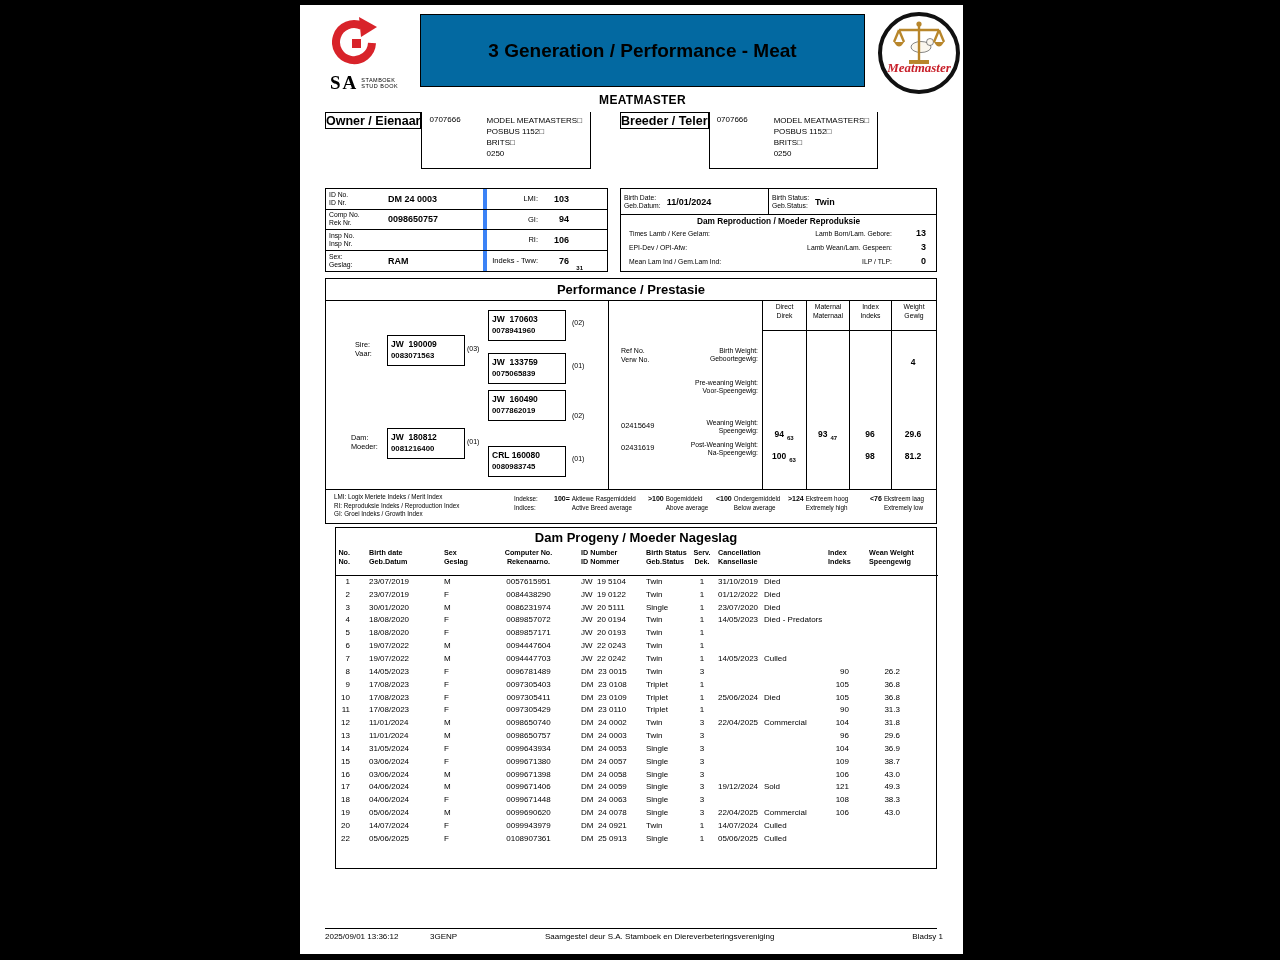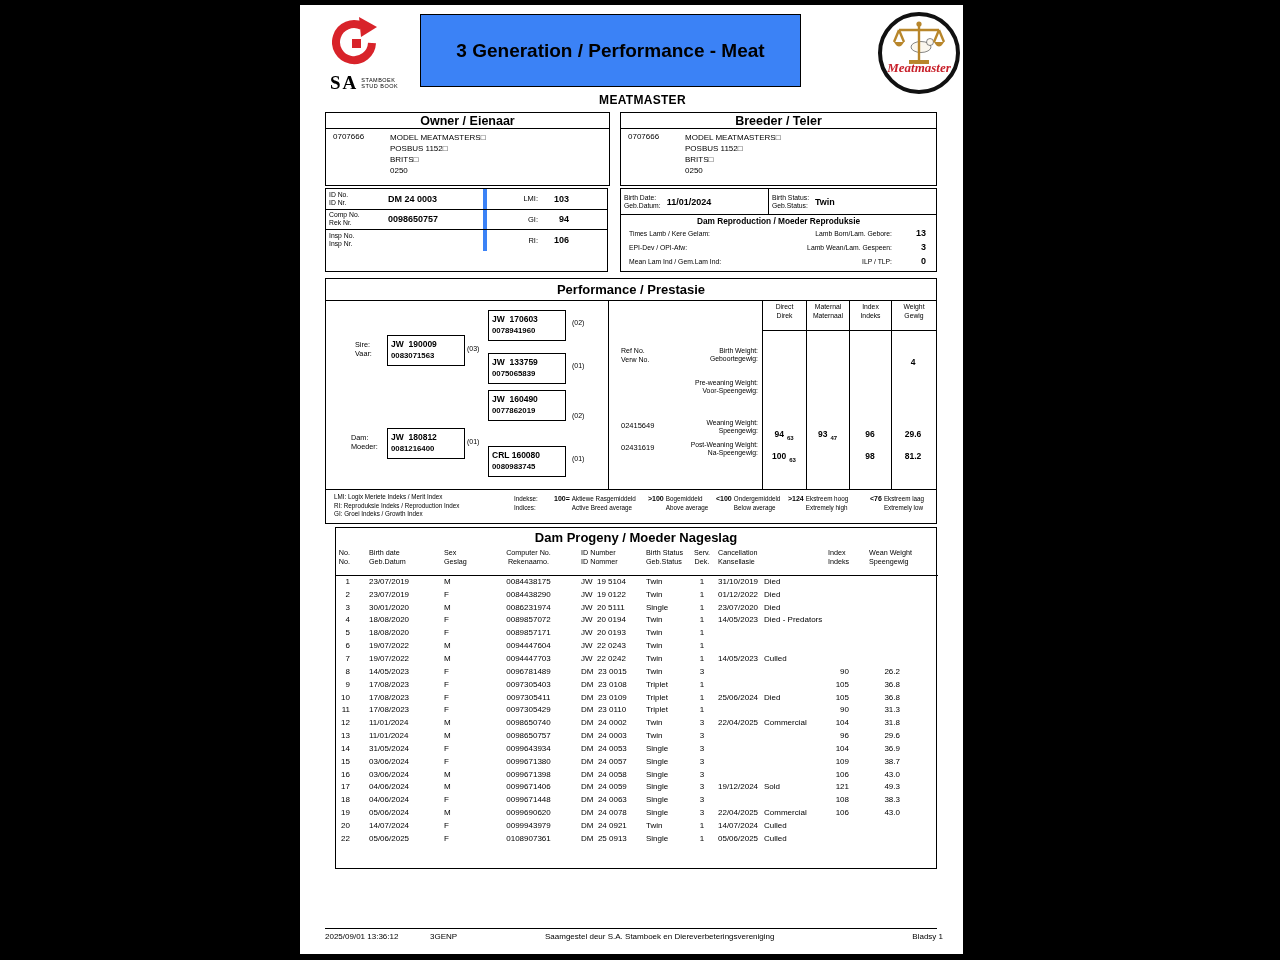--- a/index.html
+++ b/index.html
@@ -7,33 +7,33 @@
   body{background:#000;font-family:"Liberation Sans",sans-serif;color:#000;position:relative;overflow:hidden}
   .page{position:absolute;left:300px;top:5px;width:663px;height:949px;background:#fff}
 
   
   .sa-logo{position:absolute;left:30px;top:10px;width:96px;height:80px}
   .sa-icon{position:absolute;left:2px;top:2px}
   .sa-text{position:absolute;left:0;top:58px;display:flex;align-items:flex-start}
   .sa-letters{font-family:"Liberation Serif",serif;font-weight:bold;font-size:19px;letter-spacing:2px;line-height:1}
   .sa-sub{display:flex;flex-direction:column;margin-left:3px;margin-top:4px}
   .sa-sub span{font-size:5.5px;letter-spacing:.5px}
-  .title-box{position:absolute;left:120px;top:9px;width:381px;height:73px;background:#3b82f6;border:1px solid #000;display:flex;align-items:center;justify-content:center;font-size:19px;font-weight:bold}
+  .title-box{position:absolute;left:120px;top:9px;width:445px;height:73px;background:#0369a1;border:1px solid #000;display:flex;align-items:center;justify-content:center;font-size:19px;font-weight:bold}
   .mm-logo{position:absolute;left:578px;top:7px;width:82px;height:82px;border-radius:50%;border:4px solid #111;background:#fff;overflow:hidden}
   .mm-scales{position:absolute;left:11px;top:4px}
   .mm-label{position:absolute;left:0;right:0;top:44px;text-align:center;font-family:"Liberation Serif",serif;font-style:italic;font-weight:bold;font-size:13px;color:#c8202a;text-shadow:0 0 2px #fff,0 0 2px #fff}
   .breed-heading{position:absolute;left:120px;top:88px;width:445px;text-align:center;font-weight:bold;font-size:12px;letter-spacing:.3px}
 
   
   .ob{position:absolute;left:25px;top:107px;width:612px;display:flex}
-  .ob-col{display:flex;flex-direction:column}
+  .ob-col{display:flex;flex-direction:row}
   .ob-owner{width:285px}
   .ob-breeder{width:317px;margin-left:10px}
   .ob-head{border:1px solid #000;text-align:center;font-weight:bold;font-size:12.5px;height:17px;line-height:16px}
-  .ob-body{border:1px solid #000;border-top:none;height:57px;display:flex;padding:3px 16px 0 7px;font-size:8px}
+  .ob-body{border:1px solid #000;border-top:none;height:57px;display:flex;padding:3px 8px 0 7px;font-size:8px}
   .ob-code{width:57px}
   .ob-lines div{line-height:11px}
 
   
   .idwrap{position:absolute;left:25px;top:183px;width:612px;height:84px}
   .idbox{position:absolute;left:0;top:0;width:283px;height:84px;border:1px solid #000}
   .id-row{position:relative;height:20.5px;border-bottom:1px solid #000;display:flex;align-items:center}
   .id-row:last-child{border-bottom:none}
   .id-label{width:62px;font-size:6.8px;line-height:1.15;white-space:pre-line;padding-left:3px}
   .id-value{width:95px;font-weight:bold;font-size:9px;white-space:pre}
@@ -94,21 +94,21 @@
   .lg-ind{position:absolute;left:188px;top:5px;white-space:pre-line;line-height:1.35}
   .lg-item{position:absolute;top:5px;display:flex}
   .lg-val{font-weight:bold;font-size:7px;margin-right:2px}
   .lg-txt{white-space:pre-line;line-height:1.35}
   .li0{left:228px}.li1{left:322px}.li2{left:390px}.li3{left:462px}.li4{left:544px}
 
   
   .progeny{position:absolute;left:35px;top:522px;width:602px;height:342px;border:1px solid #000}
   .prog-title{text-align:center;font-weight:bold;font-size:13px;margin-top:2px}
   .prog-table{width:100%;border-collapse:collapse;table-layout:fixed;margin-top:3px}
-  .prog-table th{font-size:7.2px;font-weight:normal;text-align:left;vertical-align:top;white-space:pre-line;line-height:1.25;border-bottom:1px solid #000;height:27px;padding:0}
+  .prog-table th{font-size:7.2px;font-weight:bold;text-align:left;vertical-align:top;white-space:pre-line;line-height:1.25;border-bottom:1px solid #000;height:27px;padding:0}
   .prog-table td{font-size:8px;height:12.85px;padding:0;white-space:pre;overflow:visible}
   .prog-table th:nth-child(1),.prog-table td:nth-child(1){text-align:right;padding-right:8px}
   .prog-table th:nth-child(2),.prog-table td:nth-child(2){padding-left:11px}
   .prog-table th:nth-child(3),.prog-table td:nth-child(3){padding-left:8px}
   .prog-table th:nth-child(4),.prog-table td:nth-child(4){text-align:center}
   .prog-table th:nth-child(5),.prog-table td:nth-child(5){padding-left:15px}
   .prog-table th:nth-child(6),.prog-table td:nth-child(6){padding-left:5px}
   .prog-table th:nth-child(7),.prog-table td:nth-child(7){text-align:center}
   .prog-table th:nth-child(8),.prog-table td:nth-child(8){padding-left:5px}
   .prog-table th:nth-child(9),.prog-table td:nth-child(9){padding-left:3px}
@@ -216,20 +216,30 @@
         </span>
       </div>
       <div class="id-row">
         <span class="id-label">Insp No.
 Insp Nr.</span>
         <span class="id-value"></span>
         <span class="id-metric">
           <span class="id-mlabel">RI:</span>
           <span class="id-mvalue">106</span>
         </span>
+      </div>
+      <div class="id-row">
+        <span class="id-label">Sex:
+Geslag:</span>
+        <span class="id-value">RAM</span>
+        <span class="id-metric">
+          <span class="id-mlabel">Indeks - Tww:</span>
+          <span class="id-mvalue">76</span>
+        </span>
+        <span class="id-msub">31</span>
       </div>
     </div>
 
     <div class="birthbox">
       <div class="birth-top">
         <div class="birth-cell left">
           <span class="birth-lab">Birth Date:
 Geb.Datum:</span>
           <span class="birth-val">11/01/2024</span>
         </div>
@@ -429,21 +439,21 @@
 Indeks</th>
           <th>Wean Weight
 Speengewig</th>
         </tr>
       </thead>
       <tbody>
           <tr>
             <td>1</td>
             <td>23/07/2019</td>
             <td>M</td>
-            <td>0084438175</td>
+            <td>0057615951</td>
             <td>JW  19 5104</td>
             <td>Twin</td>
             <td>1</td>
             <td>31/10/2019</td>
             <td>Died</td>
             <td></td>
             <td></td>
           </tr>
           <tr>
             <td>2</td>

